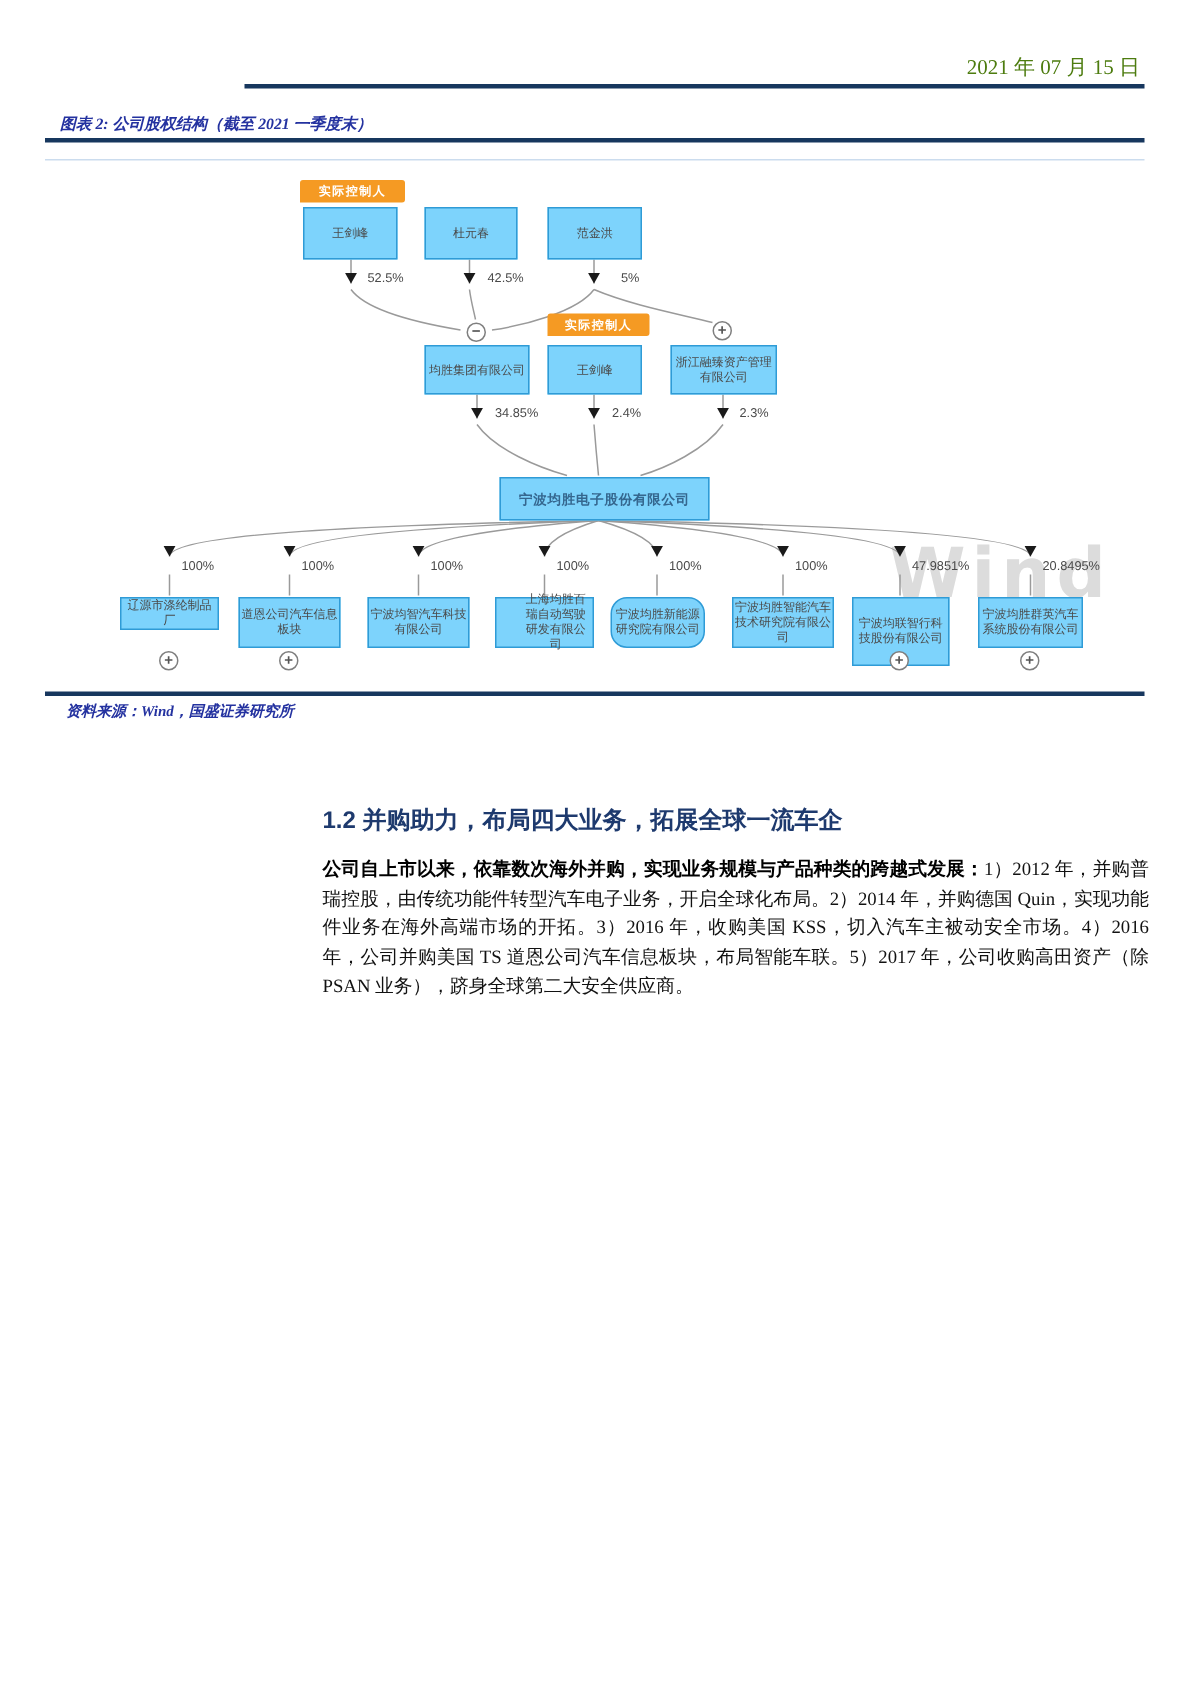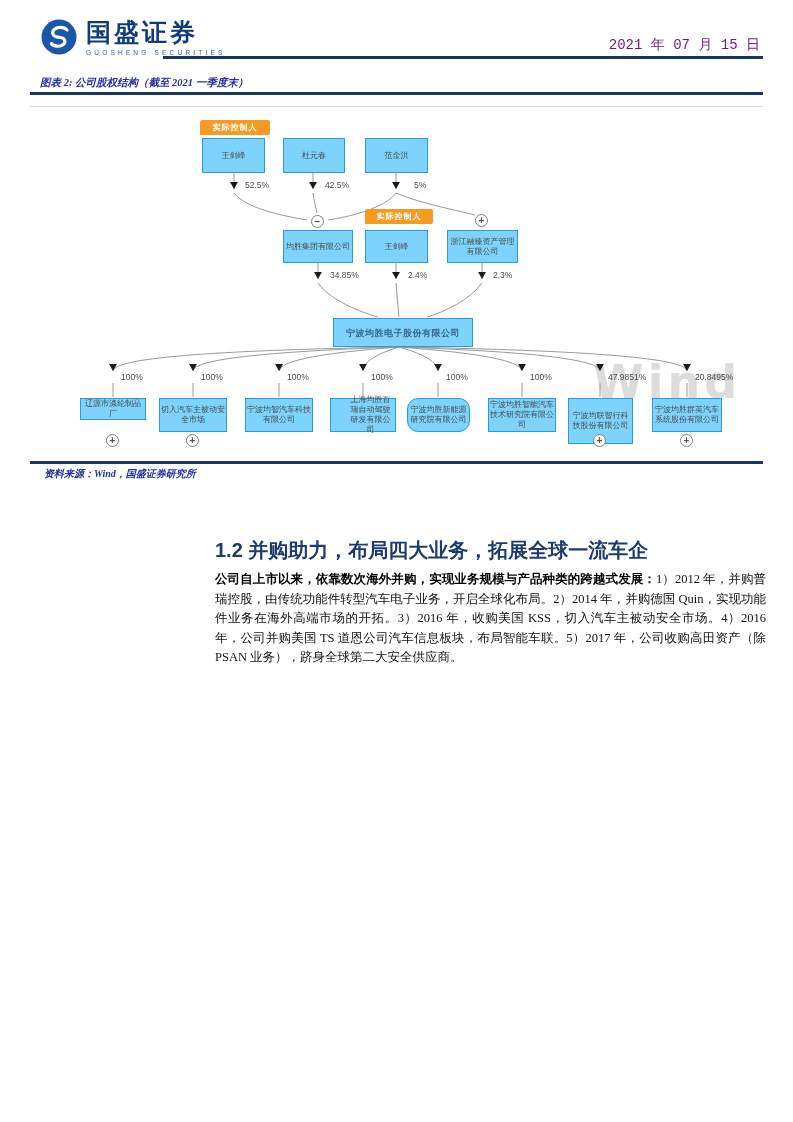--- a/index.html
+++ b/index.html
@@ -7,21 +7,21 @@
   .page {
     position:relative; width:793px; height:1122px; background:#fff;
     font-family:"Liberation Sans","DejaVu Sans",sans-serif; overflow:hidden;
   }
   
   .logo-wrap { position:absolute; left:40px; top:18px; display:flex; align-items:flex-start; }
   .logo-icon { width:38px; height:38px; }
   .brand { margin-left:8px; }
   .brand-cn { font-size:25px; font-weight:bold; color:#123a78; letter-spacing:3px; line-height:30px; font-family:"Liberation Serif","DejaVu Serif",serif; }
   .brand-en { font-size:6.5px; color:#2a5fa5; letter-spacing:3.2px; margin-top:1px; }
-  .date { position:absolute; right:33px; top:36px; font-size:14px; color:#701a75; font-family:Liberation Mono, monospace;margin-left:41px; }
+  .date { position:absolute; right:33px; top:36px; font-size:14px; color:#4d7c0f; font-family:Liberation Serif, serif;margin-left:41px; }
   .header-rule { position:absolute; left:163px; top:56px; width:600px; height:3px; background:#17375e; }
   
   .fig-caption { position:absolute; left:40px; top:76px; font-size:10.5px; font-style:italic; font-weight:bold;
     color:#2432a0; font-family:"Liberation Serif","DejaVu Serif",serif; }
   .caption-rule { position:absolute; left:30px; top:92px; width:733px; height:2.5px; background:#17375e; }
   .fig-top-hair { position:absolute; left:30px; top:106px; width:733px; height:1px; background:#cBdcee; }
   .source-rule  { position:absolute; left:30px; top:461px; width:733px; height:2.5px; background:#17375e; }
   .fig-source { position:absolute; left:44px; top:467px; font-size:10px; font-style:italic; font-weight:bold;
     color:#2432a0; font-family:"Liberation Serif","DejaVu Serif",serif; }
   
@@ -33,40 +33,30 @@
     font-size:8px; line-height:10px; display:flex; align-items:center; justify-content:center;
     text-align:center; padding:2px 1px; }
   .obox.parent { color:#35678f; font-size:9px; font-weight:bold; letter-spacing:0.5px; }
   .tag { position:absolute; background:#f59a23; color:#fff; font-size:8px; font-weight:bold;
     display:flex; align-items:center; justify-content:center; letter-spacing:1px;
     border-radius:2px 2px 2px 0; }
   .pct { position:absolute; font-size:8.5px; color:#4a4a4a; white-space:nowrap; }
   .circle { position:absolute; width:13px; height:13px; border:1px solid #7f7f7f; border-radius:50%;
     background:#fff; color:#555; font-size:10px; line-height:11px; text-align:center; font-weight:bold; }
   
-  .sec-heading { position:absolute; left:215px; top:537px; font-size:20px; font-weight:bold; color:#1e3a6e; }
+  .sec-heading { position:absolute; left:215px; top:537px; font-size:16px; font-weight:bold; color:#1e3a6e; }
   .sec-para { position:absolute; left:215px; top:570px; width:551px; font-size:12.5px; line-height:19.5px;
     color:#111; text-align:justify; font-family:"Liberation Serif","DejaVu Serif",serif; }
   .sec-para b { color:#000; }
 </style>
 </head>
 <body>
 
 <div class="page">
 
-  <div class="logo-wrap">
-    <svg class="logo-icon" viewBox="0 0 38 38">
-      <circle cx="19" cy="19" r="17.5" fill="#1b57a6"></circle>
-      <path d="M27 12c-3-3.2-10-3.6-13 -0.4c-2.6 2.8-1 6.6 2.4 7.2l5 .9c3.4.6 4.8 4.4 2 6.8c-3.2 2.8-10 2-12-1" stroke="#ffffff" stroke-width="3.2" fill="none" stroke-linecap="round"></path>
-    </svg>
-    <div class="brand">
-      <div class="brand-cn">国盛证券</div>
-      <div class="brand-en">GUOSHENG SECURITIES</div>
-    </div>
-  </div>
   <div class="date">2021 年 07 月 15 日</div>
   <div class="header-rule"></div>
 
   <div class="fig-caption">图表 2: 公司股权结构（截至 2021 一季度末）</div>
   <div class="caption-rule"></div>
   <div class="fig-top-hair"></div>
 
   <div class="figure">
 
     <div class="watermark">Wind</div>
@@ -160,21 +150,21 @@
     <div class="pct" style="left:371px;top:272px;">100%</div>
     <div class="pct" style="left:446px;top:272px;">100%</div>
     <div class="pct" style="left:530px;top:272px;">100%</div>
     <div class="pct" style="left:608px;top:272px;">47.9851%</div>
     <div class="pct" style="left:695px;top:272px;">20.8495%</div>
 
     <div class="obox" style="left:80px;top:298px;width:66px;height:22px;">
       <span>辽源市涤纶制品厂</span>
       </div>
     <div class="obox" style="left:159px;top:298px;width:68px;height:34px;">
-      <span>切入汽车主被动安全市场</span>
+      <span>道恩公司汽车信息板块</span>
       </div>
     <div class="obox" style="left:245px;top:298px;width:68px;height:34px;align-items:center;">
       <span>宁波均智汽车科技有限公司</span>
       </div>
     <div class="obox" style="left:330px;top:298px;width:66px;height:34px;padding-left:16px;">
       <span>上海均胜百瑞自动驾驶研发有限公司</span>
       </div>
     <div class="obox" style="left:407px;top:298px;width:63px;height:34px;border-radius:11px;">
       <span>宁波均胜新能源研究院有限公司</span>
       </div>

